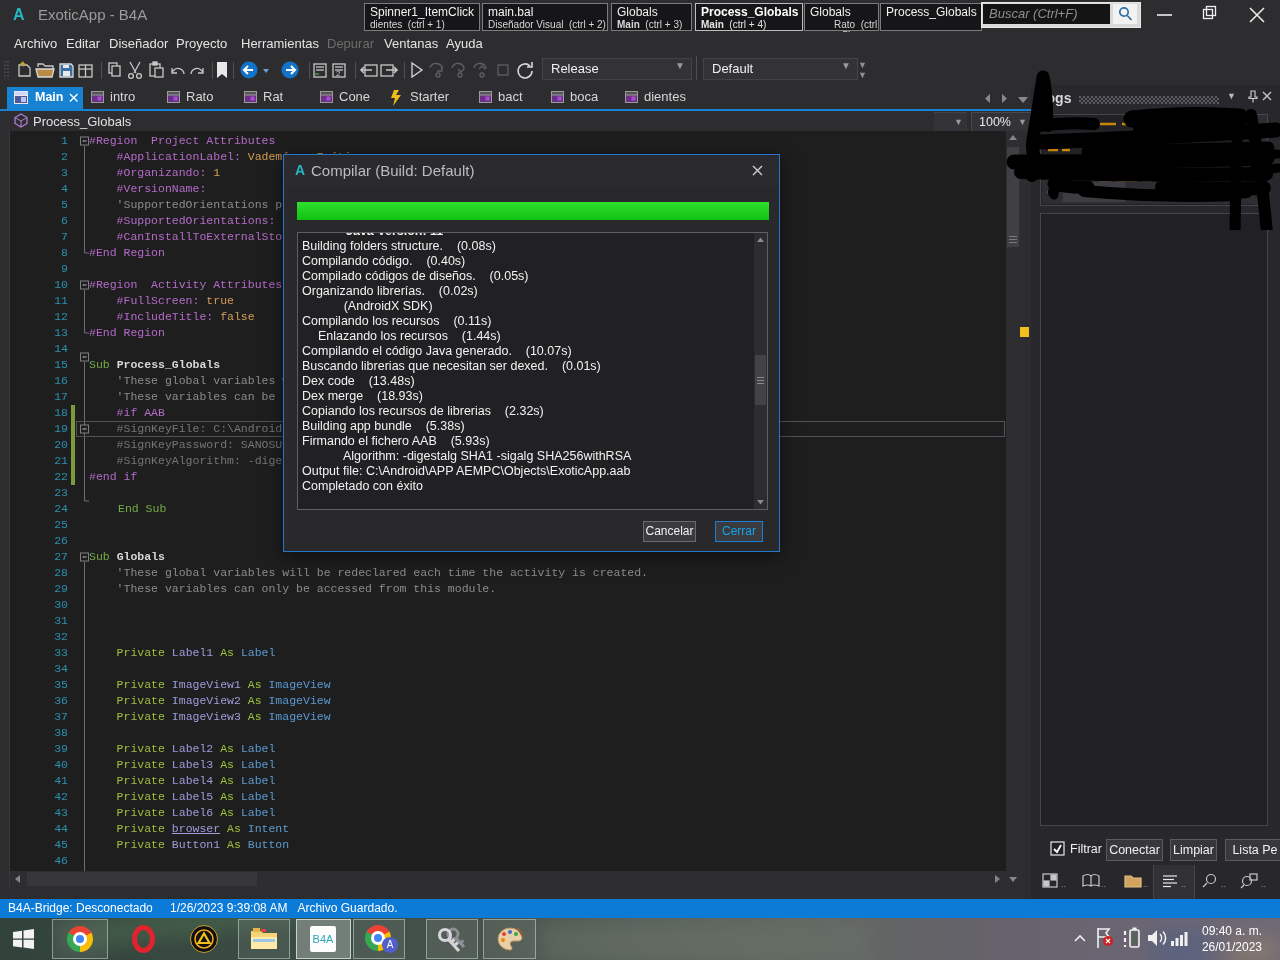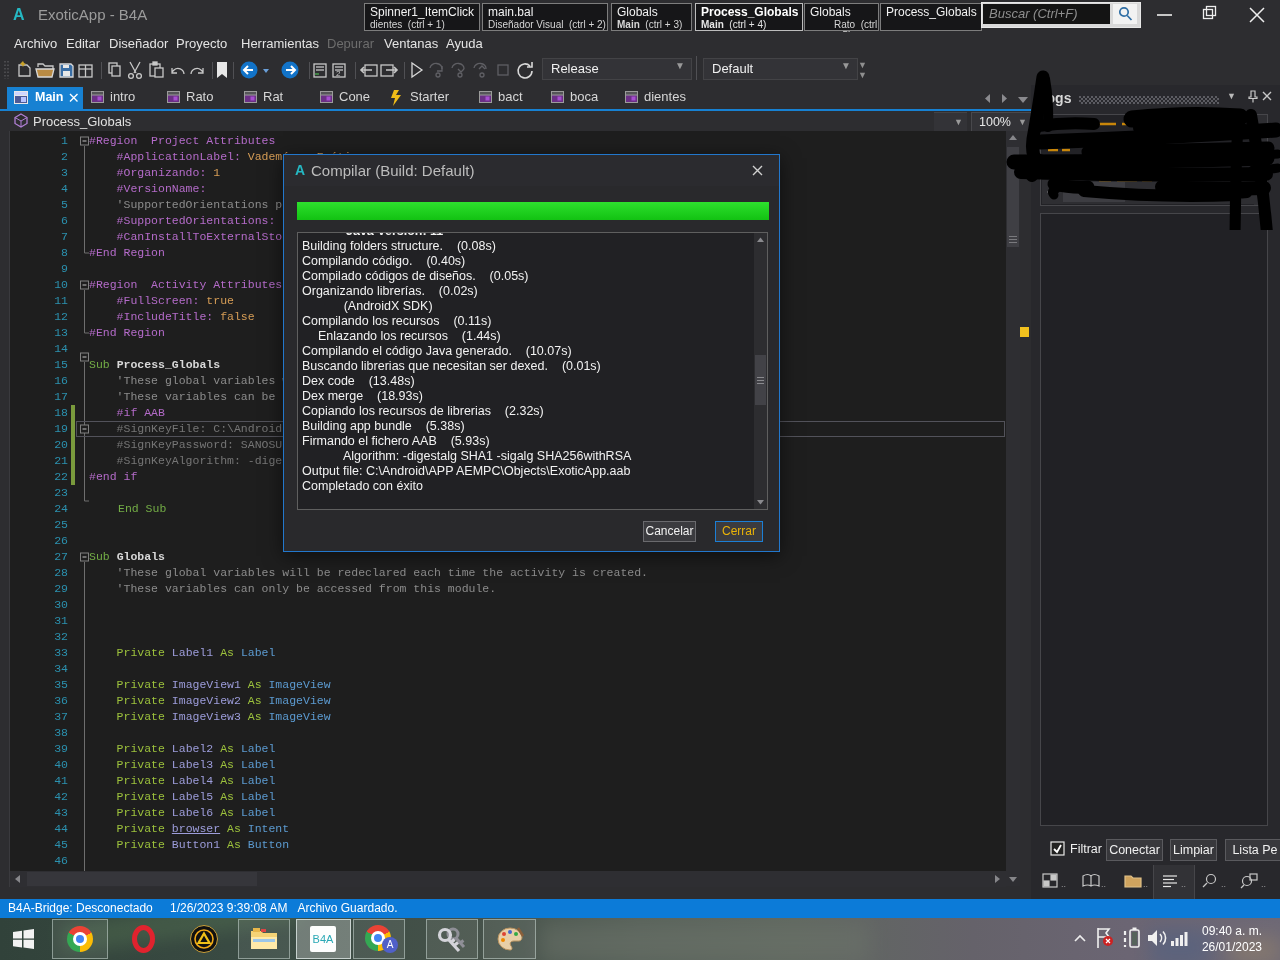--- a/index.html
+++ b/index.html
@@ -560,21 +560,21 @@
       <div class="abs" style="left:3px;top:144px;width:7px;height:1px;background:#8a8a8e;"></div>
       <div class="abs" style="left:3px;top:147px;width:7px;height:1px;background:#8a8a8e;"></div>
       <div class="abs" style="left:3px;top:150px;width:7px;height:1px;background:#8a8a8e;"></div>
       <svg class="abs" style="left:1px;top:264px;" width="11" height="10">
           <path d="M2 3 L5.5 7.5 L9 3 Z" fill="#8a8a8e"></path>
         </svg>
     </div>
   </div>
 
   <div class="abs" style="left:359px;top:366px;width:53px;height:21px;background:#3b3b3f;border:1px solid #6a6a6e;box-sizing:border-box;text-align:center;font-size:12px;color:#f2f2f2;line-height:19px;">Cancelar</div>
-  <div class="abs" style="left:431px;top:366px;width:48px;height:21px;background:#3b3b3f;border:1px solid #1c7fd6;box-sizing:border-box;text-align:center;font-size:12px;color:#eab308;line-height:19px;">Cerrar</div>
+  <div class="abs" style="left:431px;top:366px;width:48px;height:21px;background:#3b3b3f;border:1px solid #1c7fd6;box-sizing:border-box;text-align:center;font-size:12px;color:#0ea5e9;line-height:19px;">Cerrar</div>
 </div>
 
 <div class="abs" style="left:0;top:899px;width:1280px;height:19px;background:#0c7bd8;color:#fff;font-size:12px;">
   <span class="abs" style="left:8px;top:2px;">B4A-Bridge: Desconectado</span>
   <span class="abs" style="left:170px;top:2px;">1/26/2023 9:39:08 AM&nbsp;&nbsp;&nbsp;Archivo Guardado.</span>
 </div>
 
 <div id="taskbar" class="abs" style="left:0;top:918px;width:1280px;height:42px;background:linear-gradient(90deg,#31423a 0%,#3a4b43 20%,#46524a 38%,#576159 50%,#5f675f 62%,#65626a 76%,#6b6573 88%,#6e6976 100%);overflow:hidden;">
   <div class="abs" style="left:60px;top:-10px;width:240px;height:30px;background:#5a7a55;opacity:.35;filter:blur(8px);transform:rotate(-8deg);"></div>
   <div class="abs" style="left:540px;top:5px;width:330px;height:40px;background:#6d746b;opacity:.5;filter:blur(10px);"></div>

